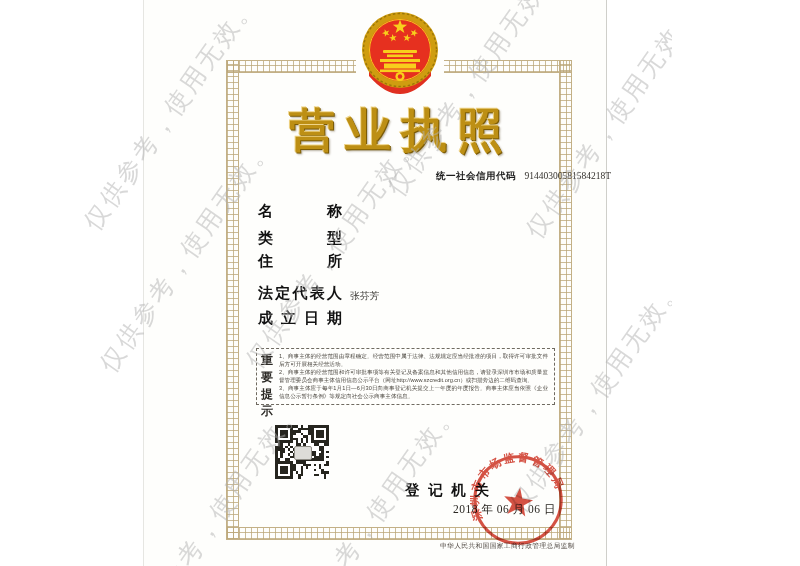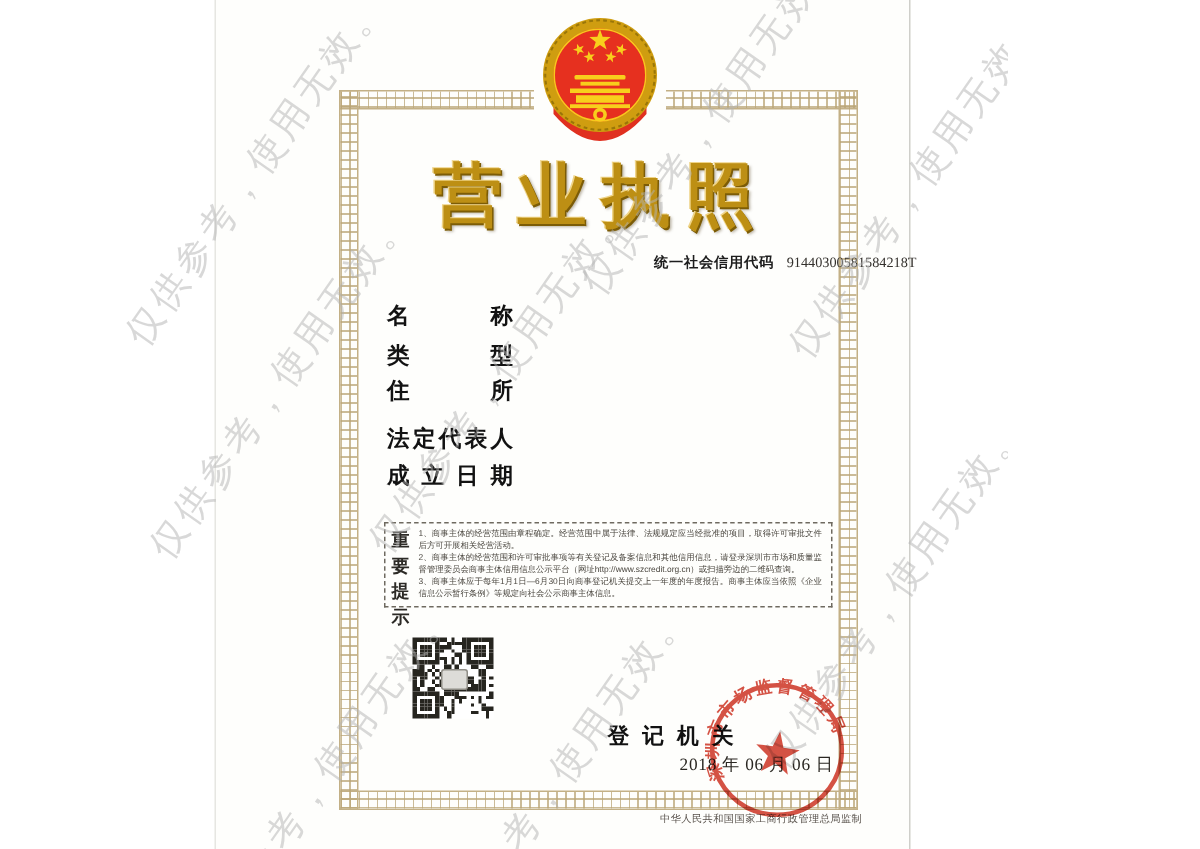--- a/index.html
+++ b/index.html
@@ -131,20 +131,21 @@
       </span>
   </div>
   <div class="frow" style="top:285px">
     <span class="flabel spread">
         <span>法</span>
         <span>定</span>
         <span>代</span>
         <span>表</span>
         <span>人</span>
       </span>
+    <span class="fvalue">张芬芳</span>
   </div>
   <div class="frow" style="top:310px">
     <span class="flabel spread">
         <span>成</span>
         <span>立</span>
         <span>日</span>
         <span>期</span>
       </span>
   </div>
 

